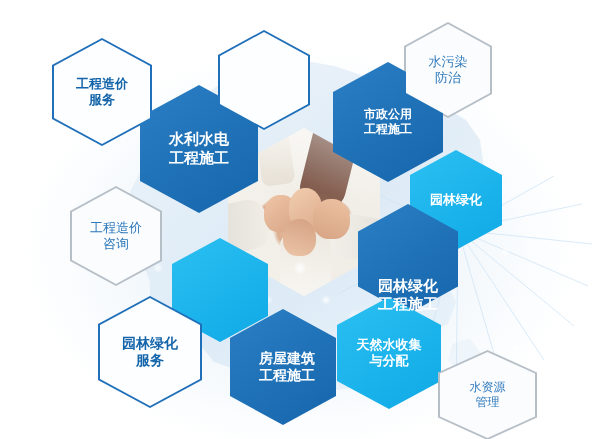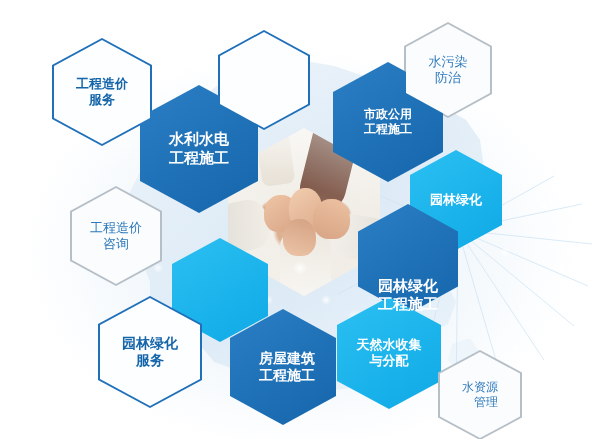--- a/index.html
+++ b/index.html
@@ -223,21 +223,21 @@
       <div class="hex solid cyan" style="left: 337px; top: 297px; width: 104px; height: 112px; font-size: 13px; font-family: Liberation Serif, serif;">
         <div class="shape"></div>
         <span class="lbl">天然水收集
 与分配</span>
       </div>
       <div class="hex solid blue" style="left: 230px; top: 309px; width: 106px; height: 116px; font-size: 14px; padding-left: 8px;">
         <div class="shape"></div>
         <span class="lbl">房屋建筑
 工程施工</span>
       </div>
-      <div class="hex outline og" style="left: 438px; top: 350px; width: 84px; height: 90px; font-size: 12px; text-align: right;">
+      <div class="hex outline og" style="left: 438px; top: 350px; width: 99px; height: 90px; font-size: 12px;">
         <div class="shape"></div>
         <div class="inner" style="inset: 2px; position: absolute;"></div>
         <span class="lbl">水资源
 管理</span>
       </div>
     </div>
 
 </div>
 
 </body></html>

